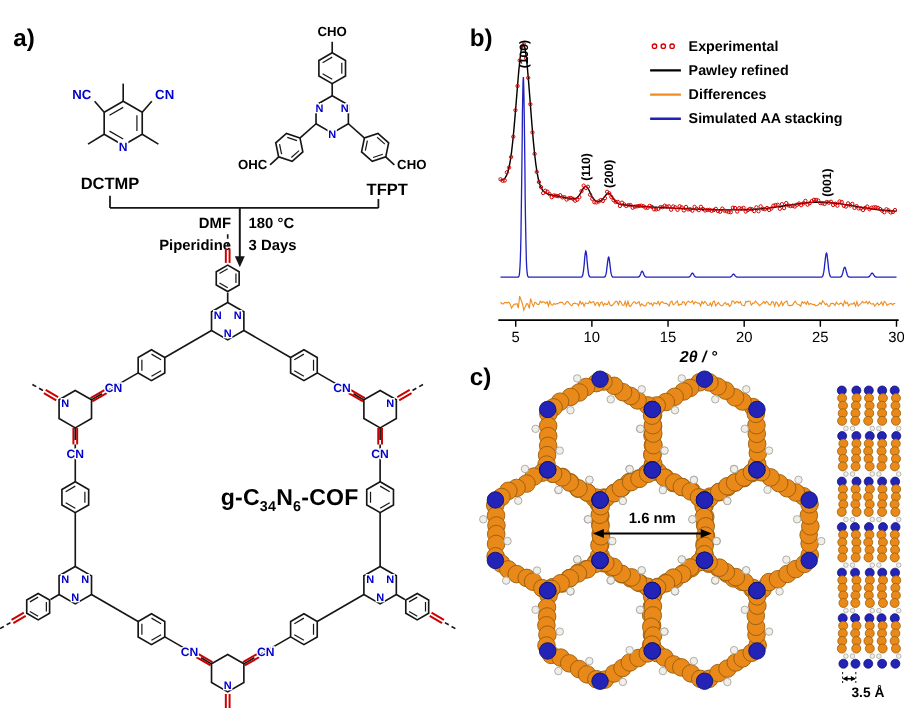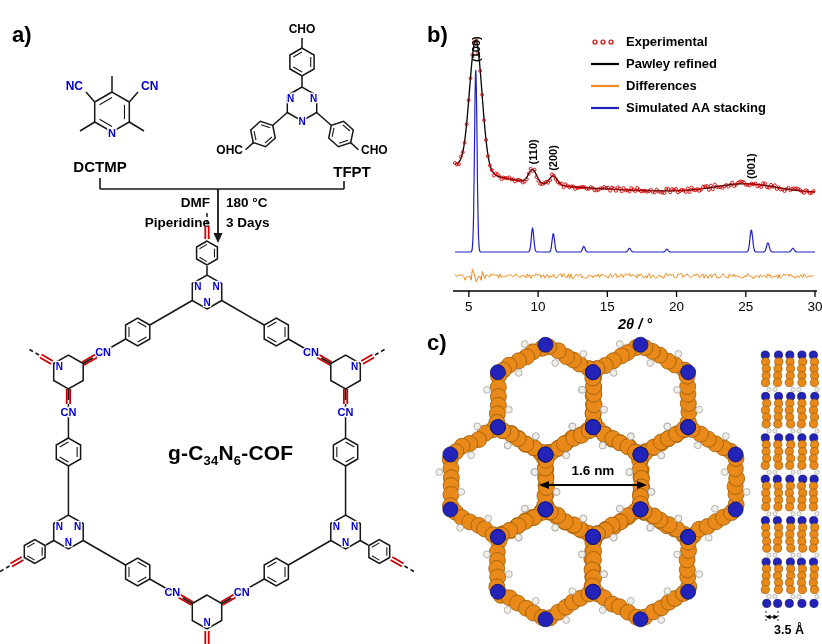--- a/index.html
+++ b/index.html
@@ -2,21 +2,21 @@
 <html><head>
 <meta charset="utf-8">
 <style>
   html,body{margin:0;padding:0;background:#fff;}
   .figure{position:relative;width:822px;height:644px;background:#ffffff;overflow:hidden;
           font-family:"Liberation Sans",sans-serif;}
   .plabel{position:absolute;font-weight:bold;font-size:22px;color:#000;z-index:6;}
   #scheme-svg{position:absolute;left:0;top:0;}
   #xrd-svg{position:absolute;left:425px;top:10px;}
   #model-svg{position:absolute;left:425px;top:325px;}
-  #product-label{position:absolute;left:168px;top:441px;width:158px;text-align:left;
+  #product-label{position:absolute;left:168px;top:441px;width:158px;text-align:right;
                  font-weight:800;font-size:21px;color:#000;z-index:6;letter-spacing:.2px;}
   #product-label sub{font-size:13px;}
 </style>
 </head>
 <body>
 
 <div class="figure">
   <div class="plabel" style="left:12px;top:22px">a)</div>
   <div class="plabel" style="left:427px;top:22px">b)</div>
   <div class="plabel" style="left:427px;top:330px">c)</div>

